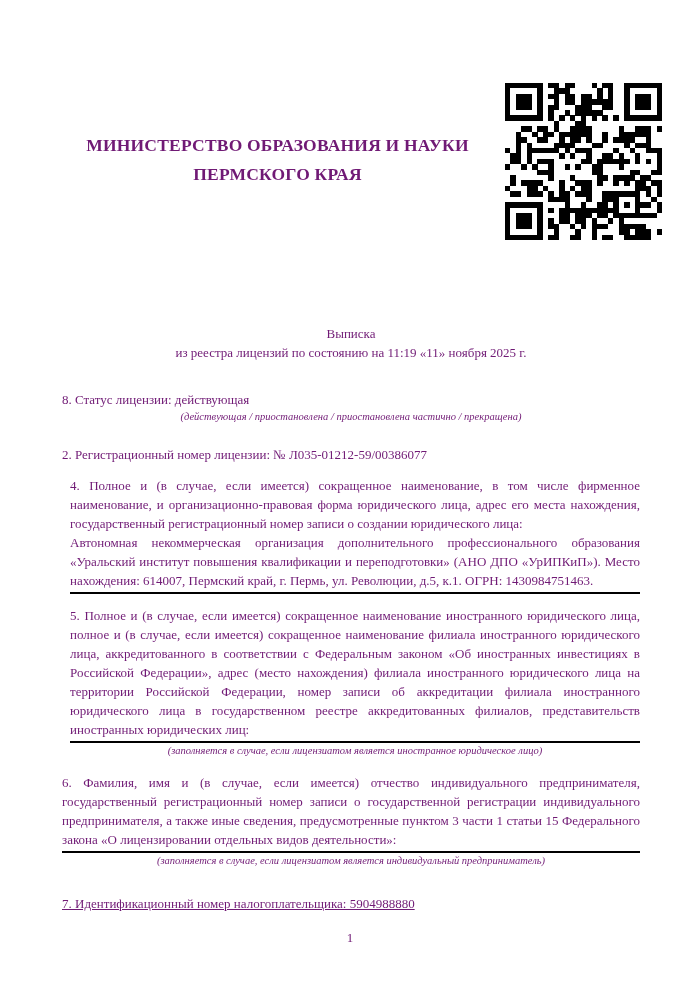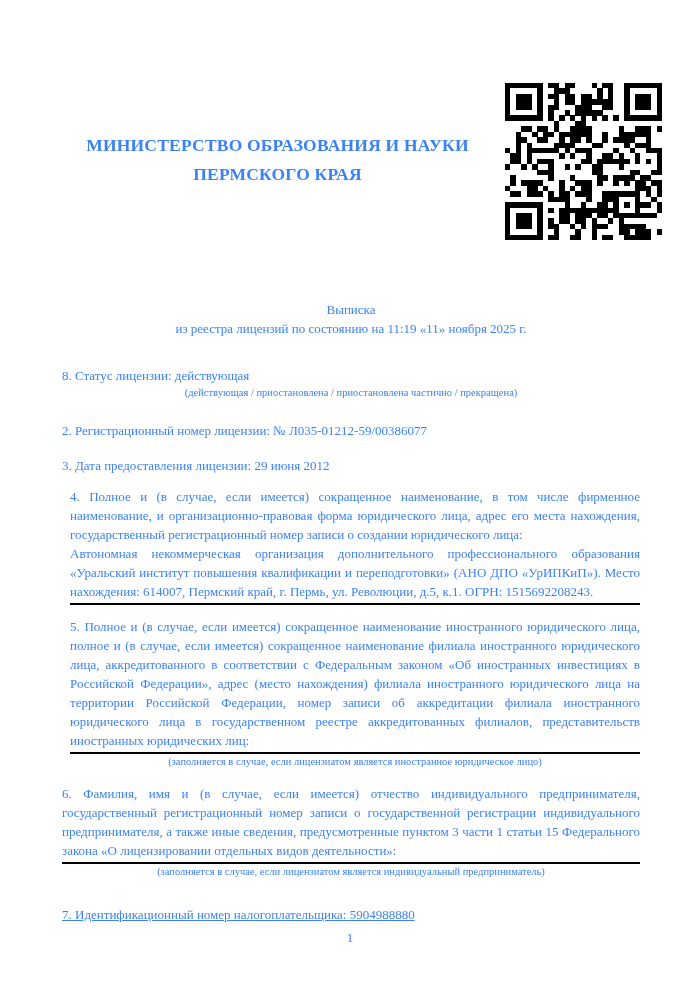--- a/index.html
+++ b/index.html
@@ -2,21 +2,21 @@
 <html><head>
 <meta charset="utf-8">
 <style>
   html, body { margin: 0; padding: 0; background: #e8e8e8; }
   .page {
     position: relative;
     width: 700px;
     height: 989px;
     margin: 0 auto;
     background: #ffffff;
-    color: #3b82f6;
+    color: #701a75;
     font-family: "Liberation Serif", "DejaVu Serif", serif;
     overflow: hidden;
   }
   
   .ministry-block {
     position: absolute;
     left: 55px;
     top: 131px;
     width: 445px;
     text-align: center;
@@ -37,21 +37,21 @@
     left: 505px;
     top: 83px;
     width: 157px;
     height: 157px;
   }
   .qr-wrap svg { display: block; width: 157px; height: 157px; }
   
   .content {
     position: absolute;
     left: 62px;
-    top: 300px;
+    top: 324px;
     width: 578px;
     font-size: 13px;
     line-height: 19px;
   }
   .doc-title { text-align: center; margin-bottom: 28px; }
   .doc-title div { white-space: nowrap; }
   .item { margin-top: 22px; }
   .item.mt0  { margin-top: 0; }
   .item.mt12 { margin-top: 12px; margin-left: 8px; }
   .item.mt16 { margin-top: 16px; }
@@ -60,20 +60,21 @@
   .rule {
     border: none;
     border-top: 2px solid #000;
     margin: 2px 0 0 0;
   }
   .caption {
     font-size: 10.5px;
     line-height: 13px;
     text-align: center;
     margin-top: 1px;
+    font-style: italic;
   }
   .page-number {
     position: absolute;
     top: 928px;
     left: 36px;
     width: 628px;
     text-align: center;
     font-size: 13px;
     line-height: 19px;
   }
@@ -524,27 +525,24 @@
 
     <div class="item mt0">
       <div>8. Статус лицензии: действующая</div>
       <div class="caption">(действующая / приостановлена / приостановлена частично / прекращена)</div>
     </div>
 
     <div class="item">
       <div>2. Регистрационный номер лицензии: № Л035-01212-59/00386077</div>
     </div>
 
-    <div class="item mt16">
-      <div>3. Дата предоставления лицензии: 29 июня 2012</div>
-    </div>
 
     <div class="item mt12">
       <div class="just">4. Полное и (в случае, если имеется) сокращенное наименование, в том числе фирменное наименование, и организационно-правовая форма юридического лица, адрес его места нахождения, государственный регистрационный номер записи о создании юридического лица:</div>
-      <div class="just">Автономная некоммерческая организация дополнительного профессионального образования «Уральский институт повышения квалификации и переподготовки» (АНО ДПО «УрИПКиП»). Место нахождения: 614007, Пермский край, г. Пермь, ул. Революции, д.5, к.1. ОГРН: 1515692208243.</div>
+      <div class="just">Автономная некоммерческая организация дополнительного профессионального образования «Уральский институт повышения квалификации и переподготовки» (АНО ДПО «УрИПКиП»). Место нахождения: 614007, Пермский край, г. Пермь, ул. Революции, д.5, к.1. ОГРН: 1430984751463.</div>
       <hr class="rule">
     </div>
 
     <div class="item mt12">
       <div class="just">5. Полное и (в случае, если имеется) сокращенное наименование иностранного юридического лица, полное и (в случае, если имеется) сокращенное наименование филиала иностранного юридического лица, аккредитованного в соответствии с Федеральным законом «Об иностранных инвестициях в Российской Федерации», адрес (место нахождения) филиала иностранного юридического лица на территории Российской Федерации, номер записи об аккредитации филиала иностранного юридического лица в государственном реестре аккредитованных филиалов, представительств иностранных юридических лиц:</div>
       <div></div>
       <hr class="rule">
       <div class="caption">(заполняется в случае, если лицензиатом является иностранное юридическое лицо)</div>
     </div>
 

